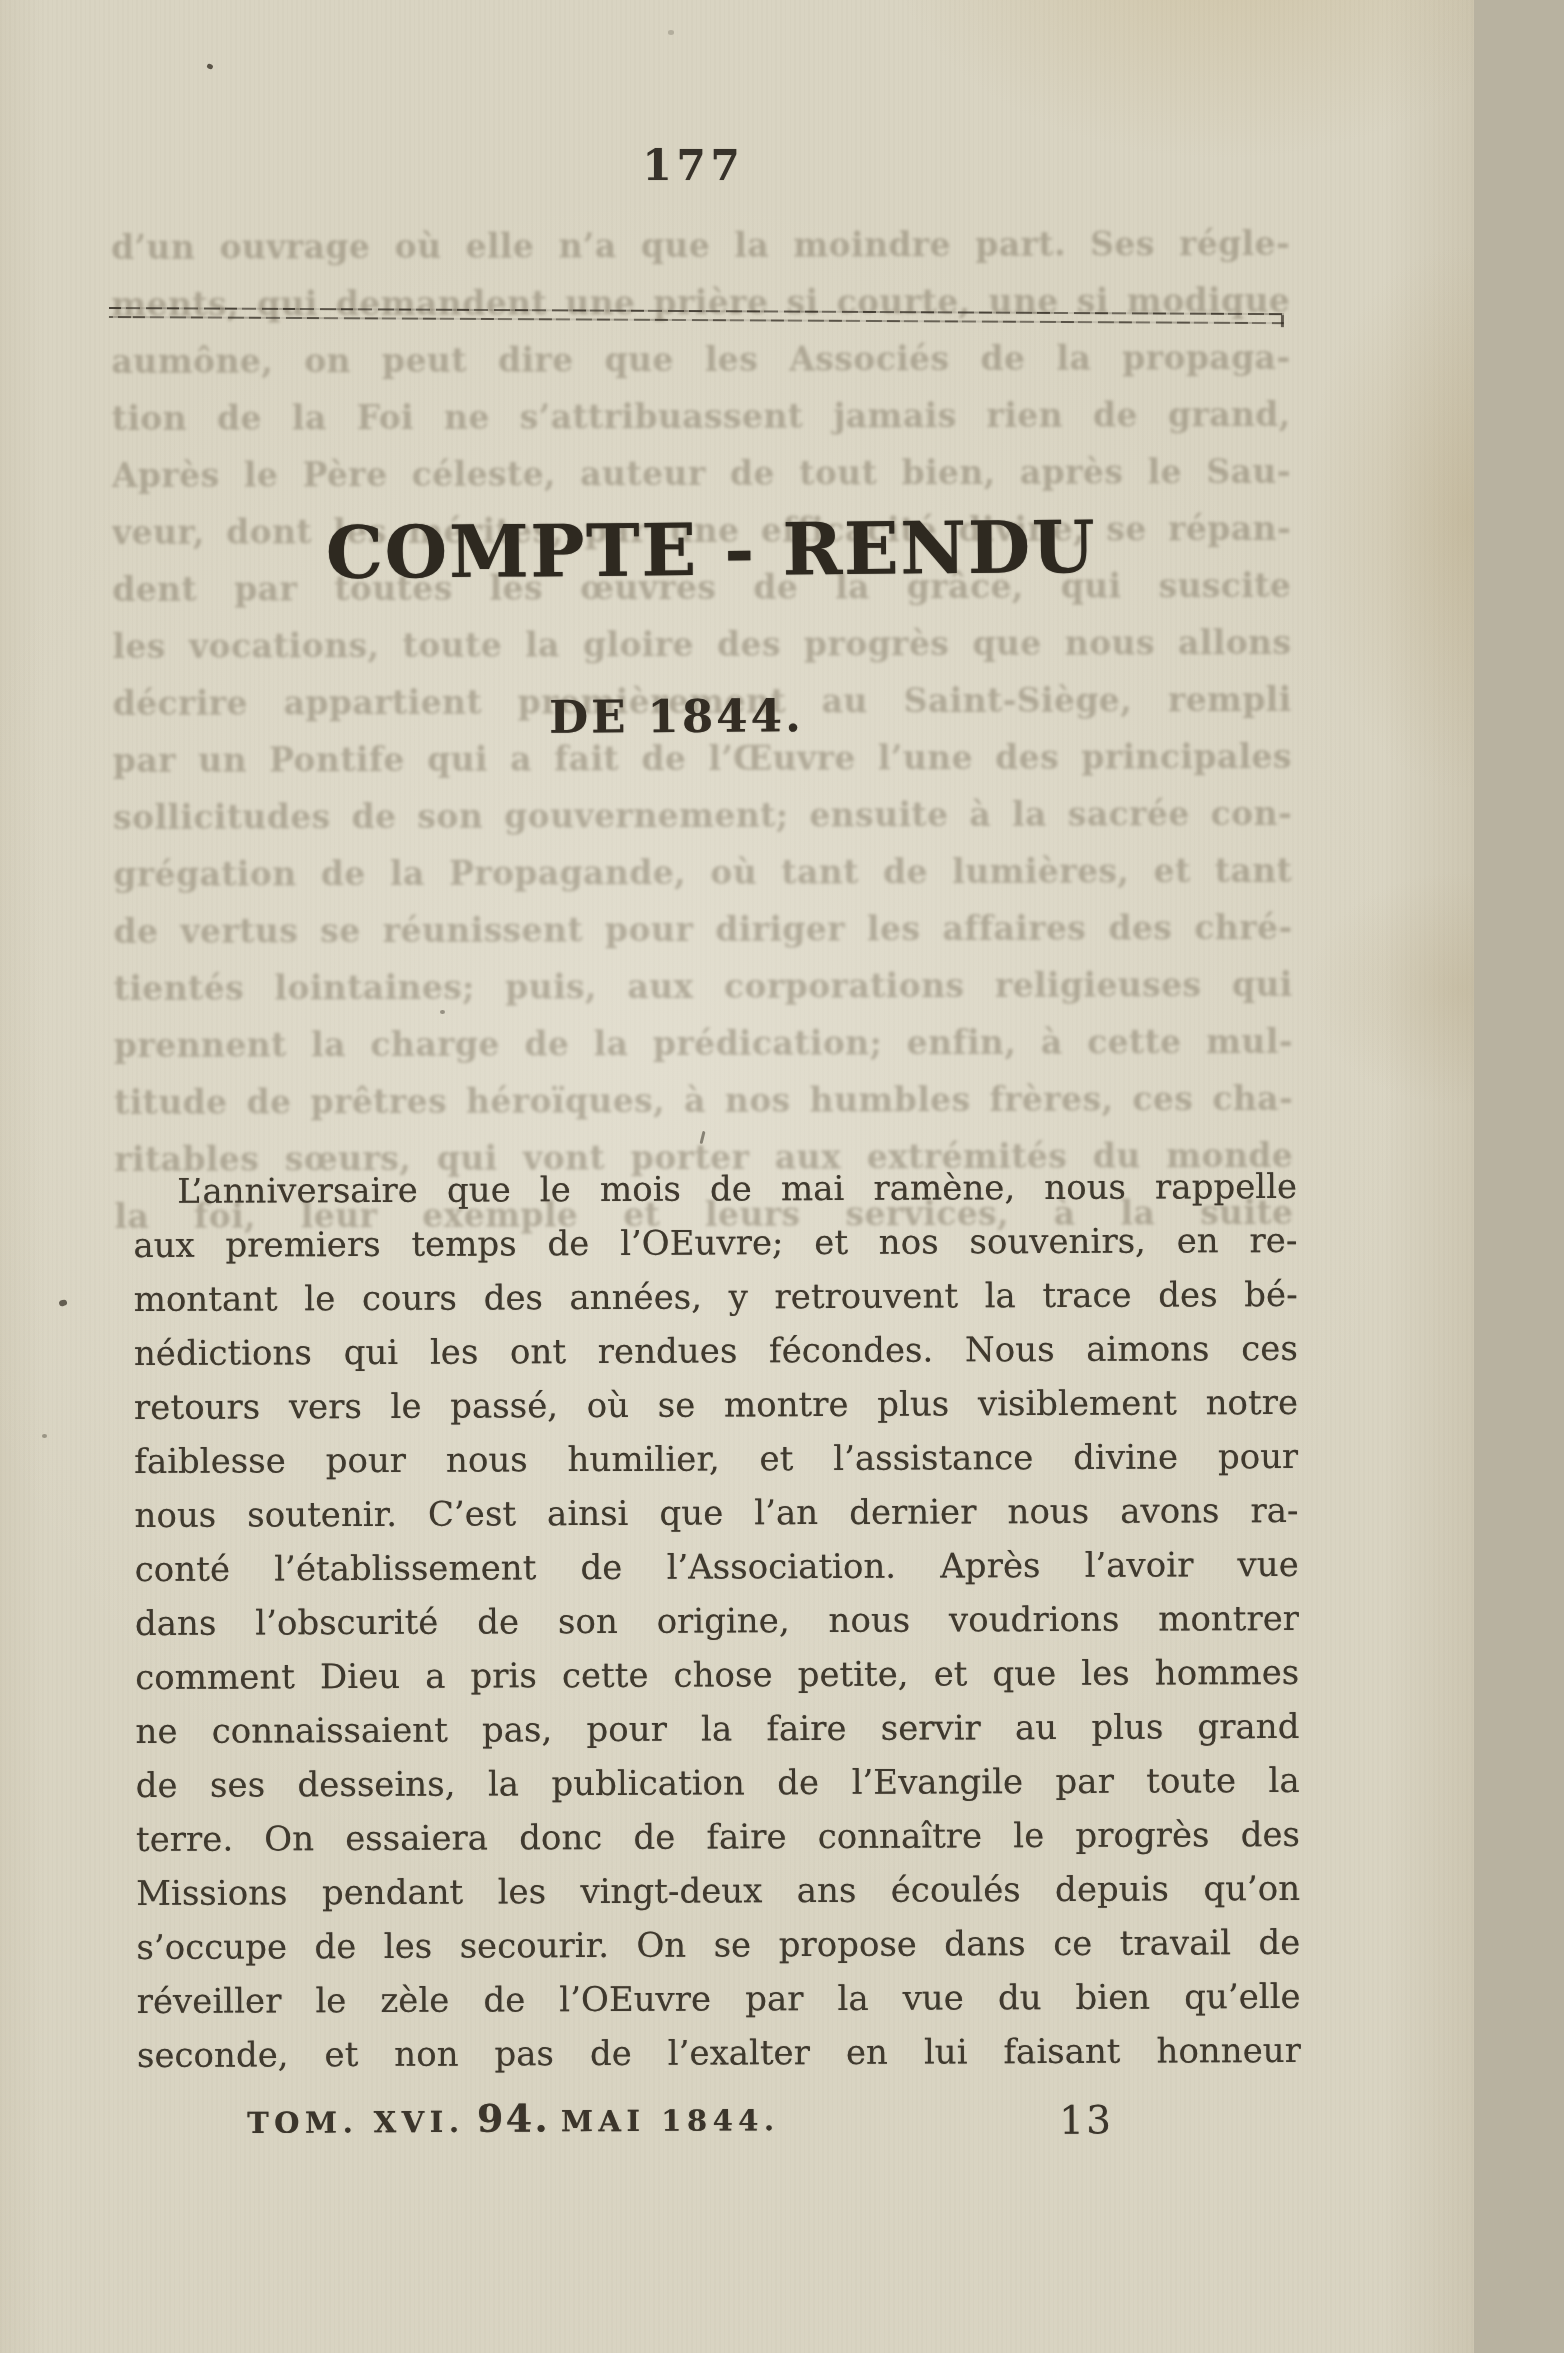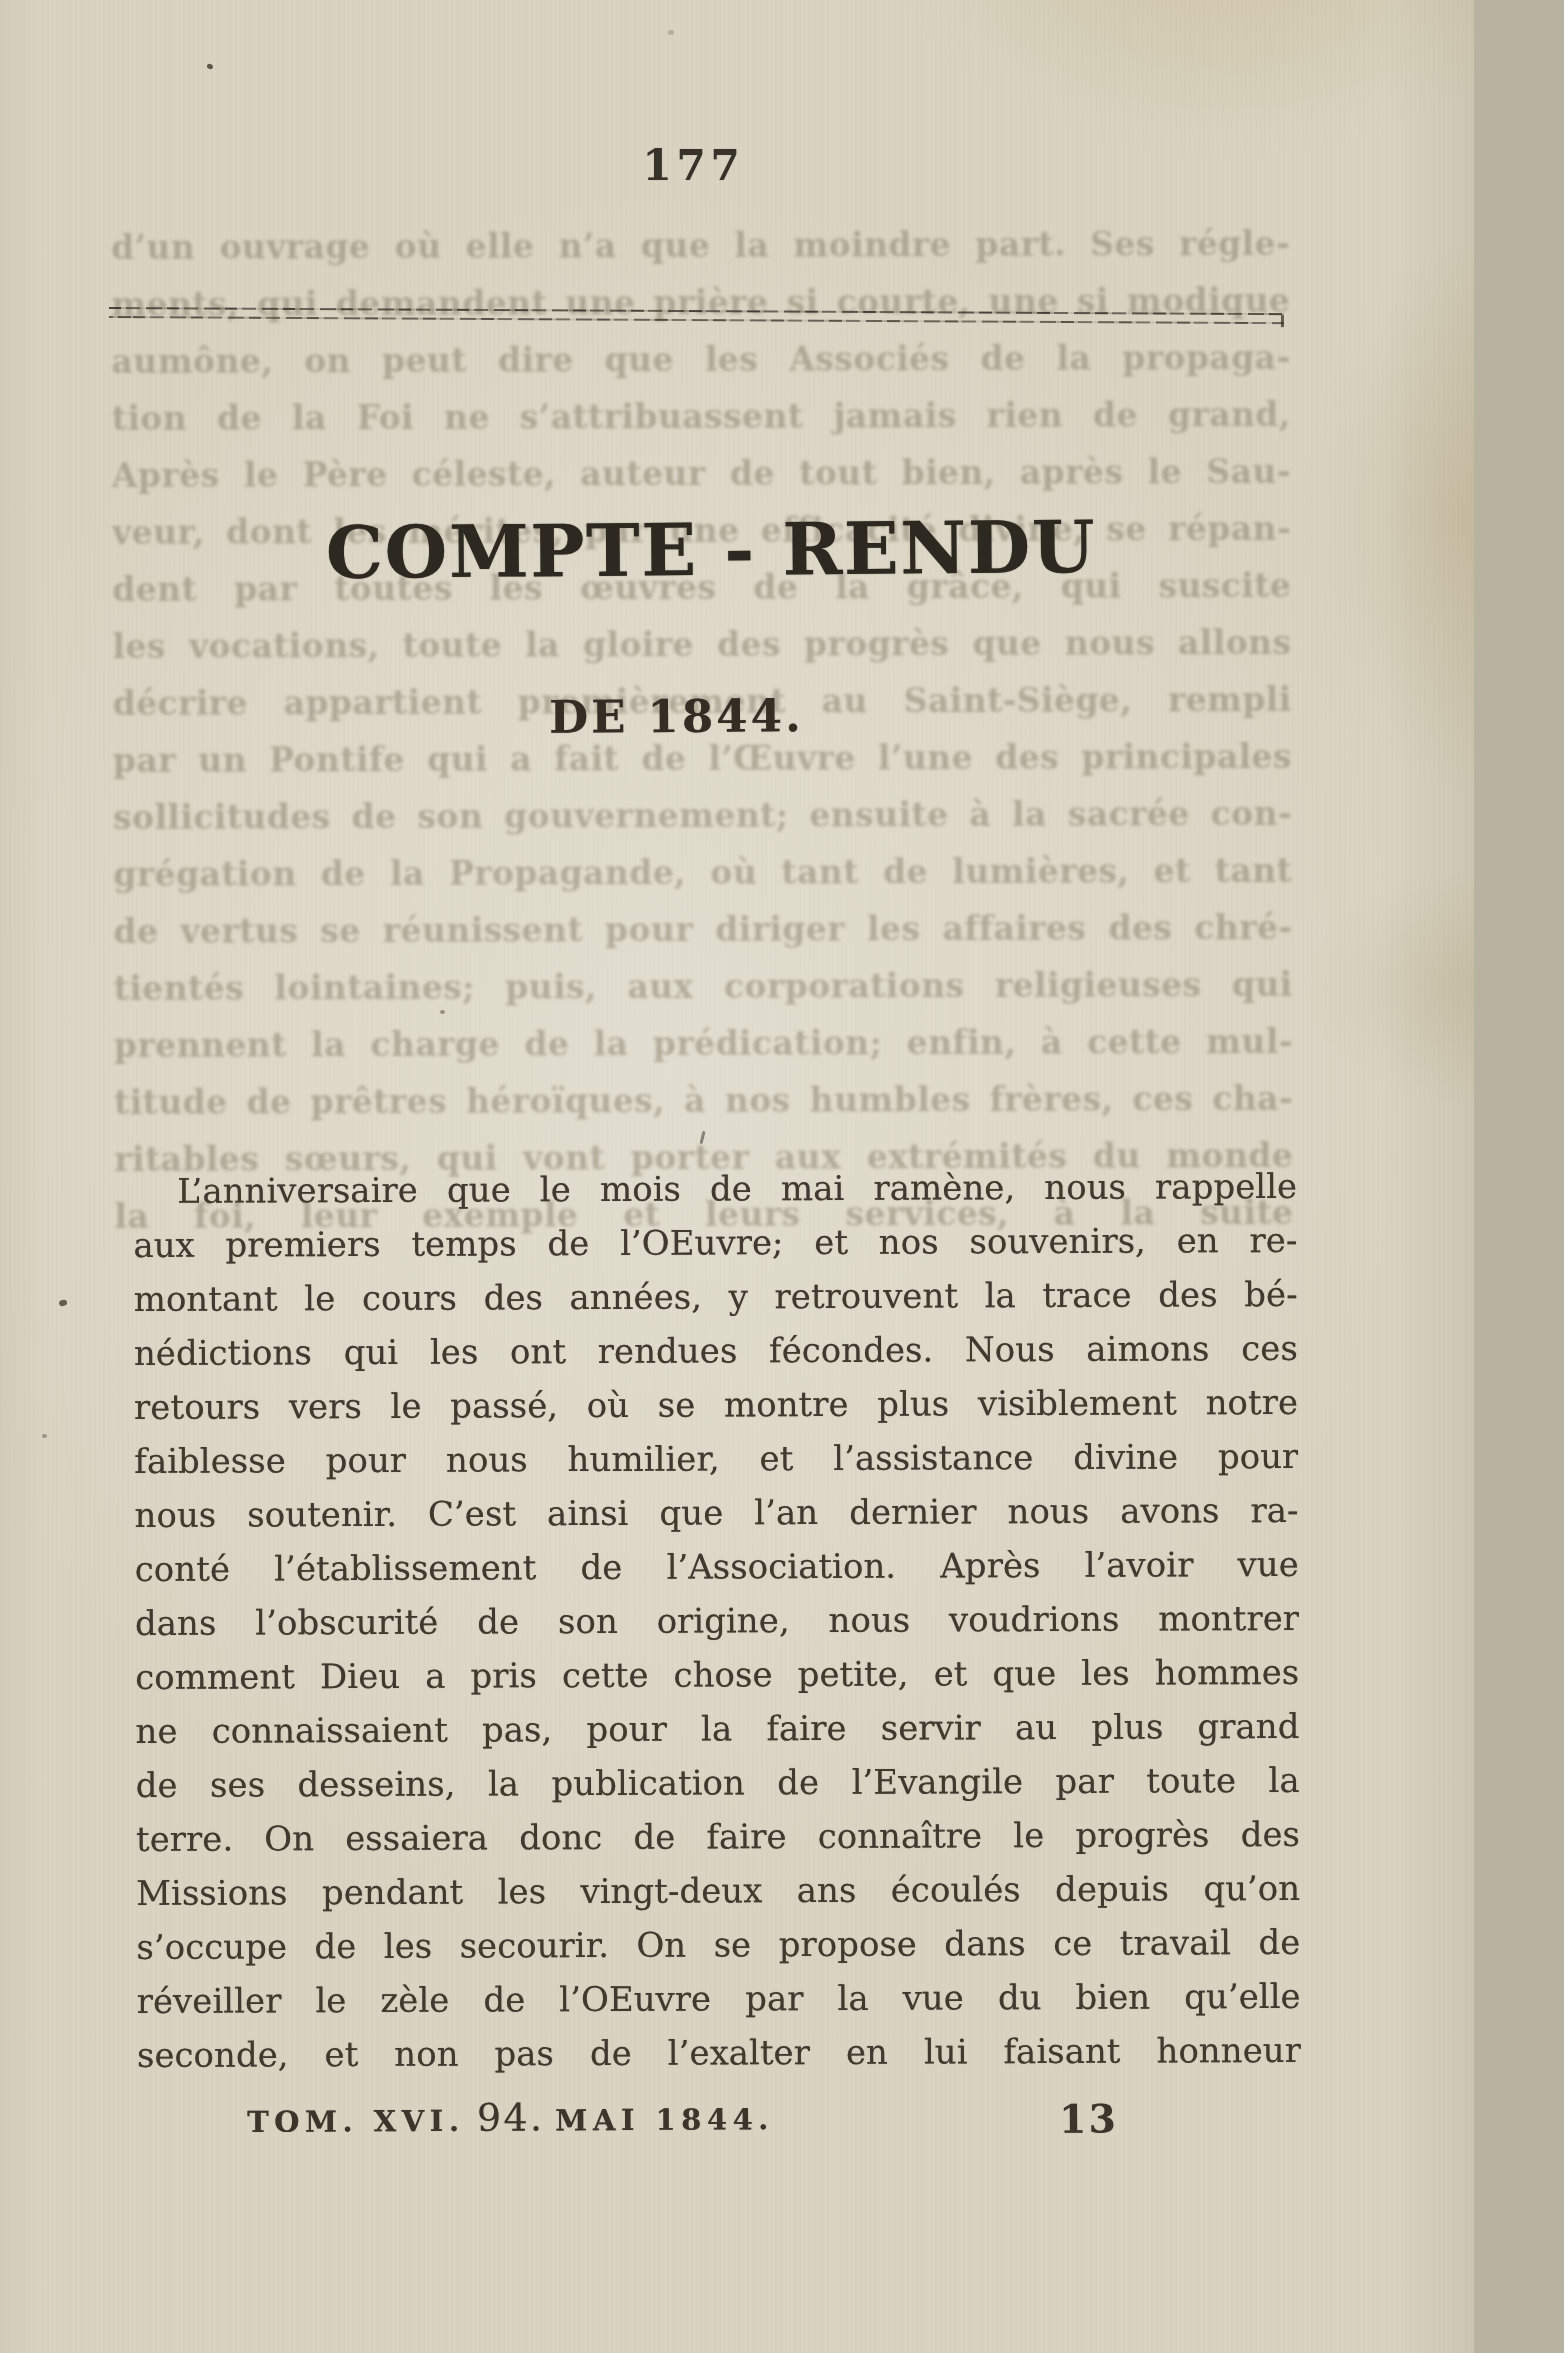--- a/index.html
+++ b/index.html
@@ -62,23 +62,23 @@
   }
   .body-line{height:54px;line-height:54px;text-align:justify;text-align-last:justify;overflow:hidden;white-space:nowrap;}
   .body-line:first-child{text-indent:44px;}
   .footer{
     position:absolute;left:247px;top:2097px;width:1049px;
     display:flex;align-items:baseline;
     transform:rotate(-0.3deg);transform-origin:left top;
     color:#3b352b;text-shadow:0 0 0.8px rgba(59,53,43,0.55);
   }
   .footer-volume{font-size:29px;font-weight:700;letter-spacing:5.5px;}
-  .footer-issue{font-size:38px;font-weight:400;letter-spacing:2.3px;margin-left:12.5px;}
+  .footer-issue{font-size:38px;font-weight:700;letter-spacing:2.3px;margin-left:12.5px;}
   .footer-date{font-size:29px;font-weight:700;letter-spacing:5.5px;margin-left:11px;}
-  .footer-mark{font-size:39px;font-weight:700;letter-spacing:2.3px;position:absolute;left:812px;bottom:-4.7px;}
+  .footer-mark{font-size:39px;font-weight:400;letter-spacing:2.3px;position:absolute;left:812px;bottom:-4.7px;}
   
   .speck{position:absolute;background:#3c362b;border-radius:50%;}
   .smudge{position:absolute;border-radius:50%;filter:blur(3.1px);}
 </style>
 </head>
 <body>
 
 <div class="page">
 
   <div class="bleed">

